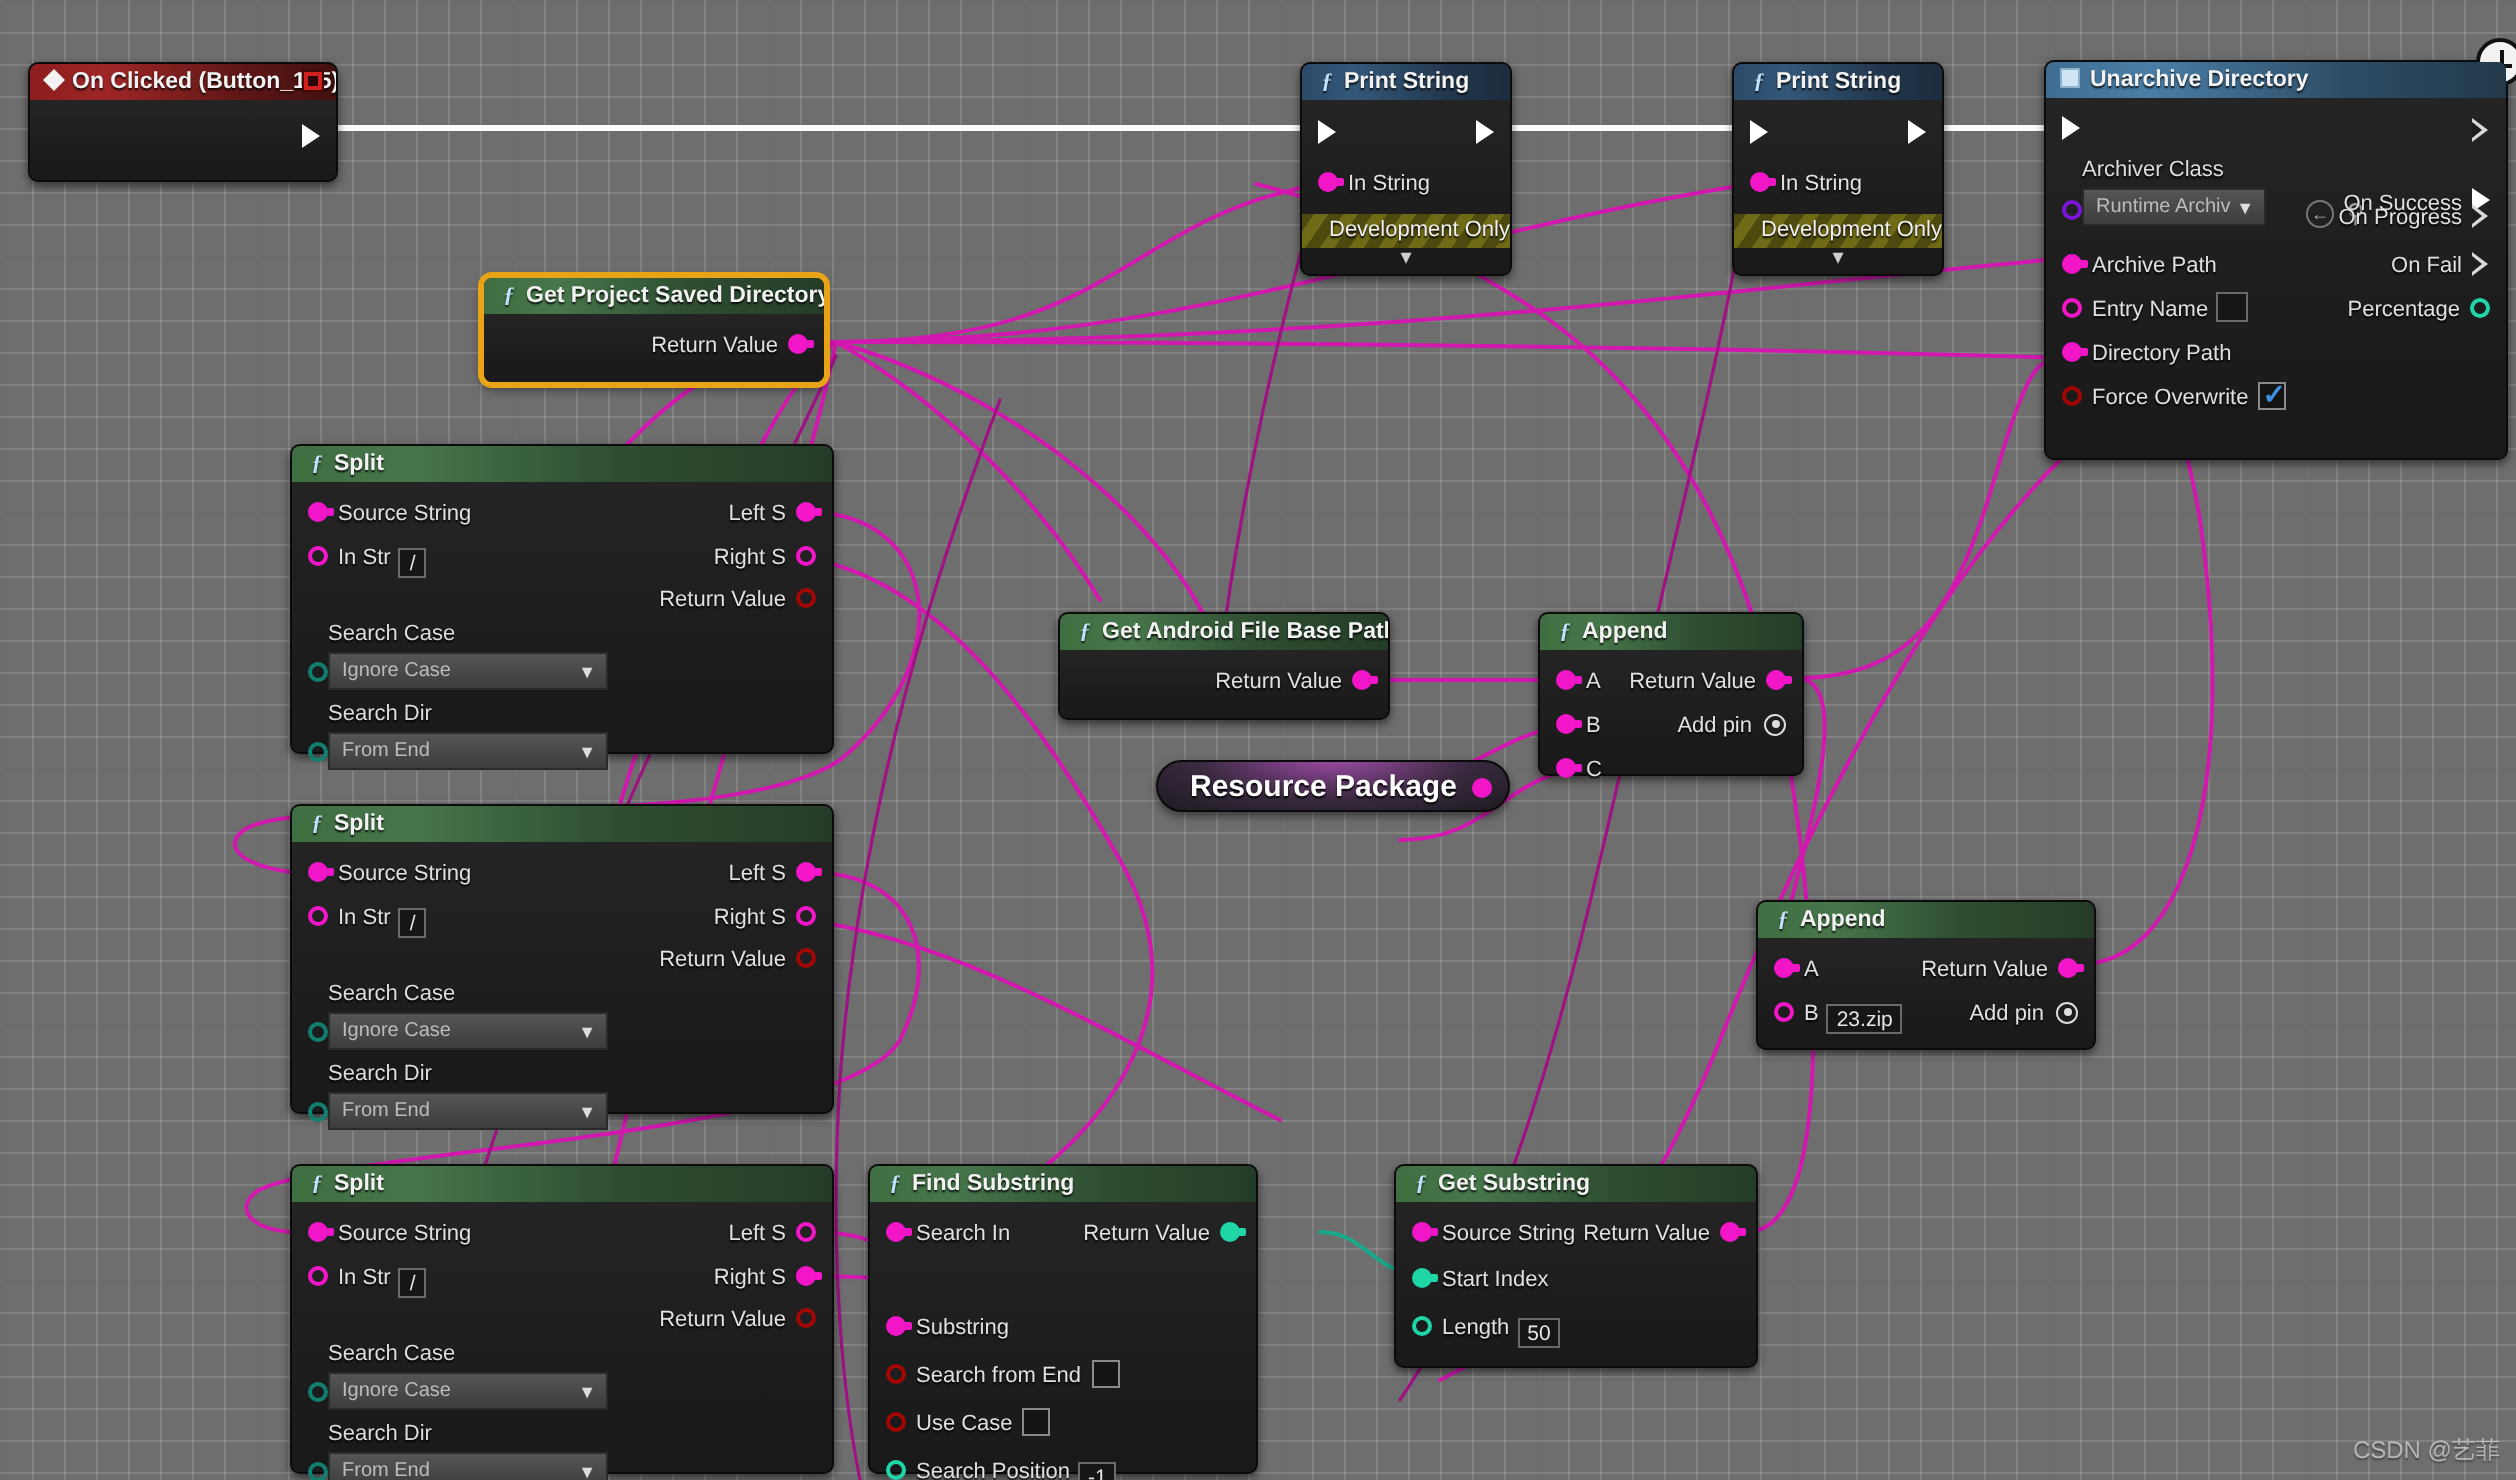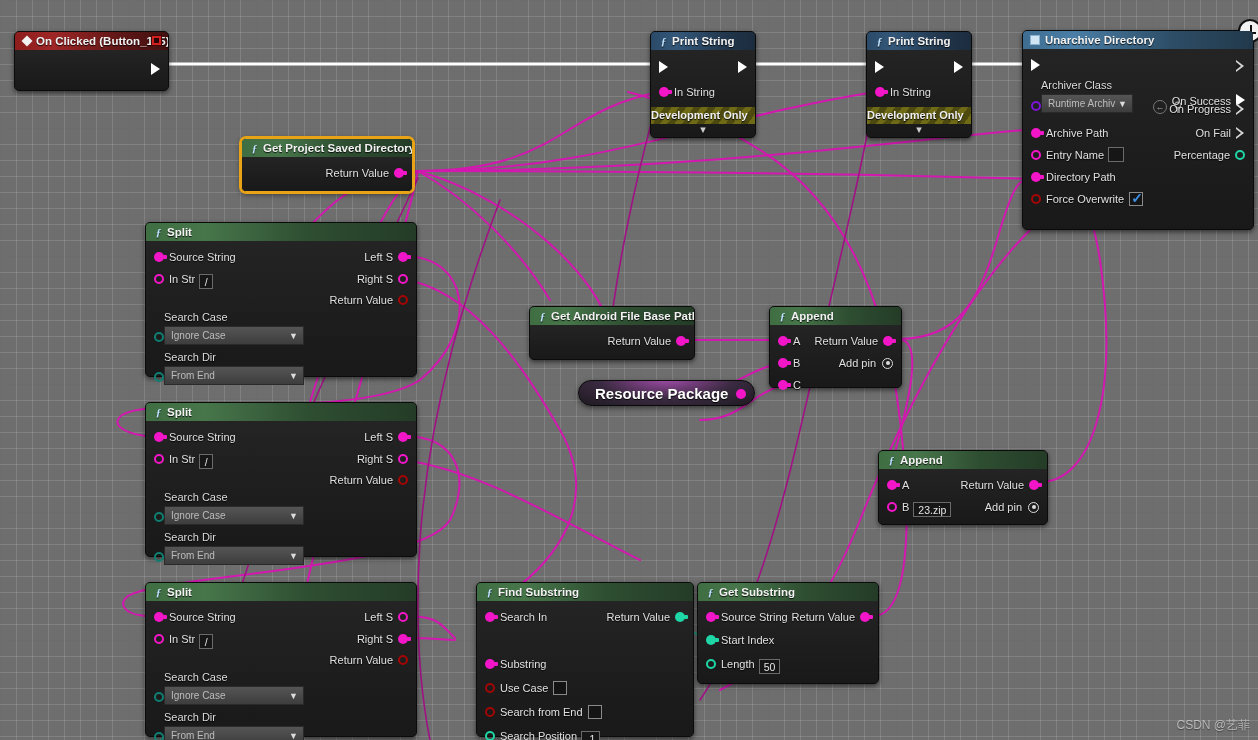--- a/index.html
+++ b/index.html
@@ -150,21 +150,21 @@
   .combo .chev {
     position:absolute; right:5px; top:0; color:#dcdcdc; font-size:9px;
   }
   .stacklabel { font-size:11px; color:#dcdcdc; margin-left:18px; display:block; line-height:15px; text-shadow:0 1px 1px #000;}
   .fieldrow { position:relative; height:40px; }
   .fieldrow .pinabs { position:absolute; left:8px; top:21px; }
 
   
   .devonly {
     margin: 4px 0 0 0; height: 17px; line-height:17px;
-    font-size: 11px; font-weight:bold; color:#f0f0f0; text-align:left;
+    font-size: 11px; font-weight:normal; color:#f0f0f0; text-align:right;
     text-shadow: 0 1px 1px #000;
     background-color:#6f6a16;
     background-image: repeating-linear-gradient(-55deg, rgba(255,255,255,0.0) 0 6px, rgba(0,0,0,0.30) 6px 12px);
   }
   .collapse { text-align:center; height:13px; line-height:10px; color:#cfcfcf; font-size:11px; }
 
   
   .varnode {
     position:absolute; height:26px; line-height:26px;
     border-radius:13px; padding:0 26px 0 16px;
@@ -482,37 +482,37 @@
         <span class="in"><span class="pin str nub"></span><span class="lbl">A</span></span>
         <span class="out"><span class="lbl">Return Value</span><span class="pin r str nub"></span></span>
       </div>
       <div class="row">
         <span class="in"><span class="pin str hollow nub"></span><span class="lbl">B</span><span class="txtfield">23.zip</span></span>
         <span class="out"><span class="lbl">Add pin</span><span style="display:inline-block;width:11px;height:11px;border-radius:50%;border:1.5px solid #ddd;margin-left:6px;vertical-align:-2px;"><i style="display:block;width:4px;height:4px;background:#ddd;border-radius:50%;margin:2px auto;"></i></span></span>
       </div>
     </div>
   </div>
 
-  <div class="node" style="left:476px; top:582px; width:218px;">
+  <div class="node" style="left:434px; top:582px; width:195px;">
     <div class="hdr fn">
       <span class="ficon">ƒ</span><span>Find Substring</span>
     </div>
     <div class="body" style="height:135px;">
       <div class="row">
         <span class="in"><span class="pin str nub"></span><span class="lbl">Search In</span></span>
         <span class="out"><span class="lbl">Return Value</span><span class="pin r int nub"></span></span>
       </div>
       <div class="row" style="height:24px;line-height:24px;margin-top:24px;">
         <span class="in"><span class="pin str nub"></span><span class="lbl">Substring</span></span>
       </div>
       <div class="row" style="height:24px;line-height:24px;">
+        <span class="in"><span class="pin bool hollow nub"></span><span class="lbl">Search from End</span><span class="chk"></span></span>
+      </div>
+      <div class="row" style="height:24px;line-height:24px;">
         <span class="in"><span class="pin bool hollow nub"></span><span class="lbl">Use Case</span><span class="chk"></span></span>
-      </div>
-      <div class="row" style="height:24px;line-height:24px;">
-        <span class="in"><span class="pin bool hollow nub"></span><span class="lbl">Search from End</span><span class="chk"></span></span>
       </div>
       <div class="row" style="height:24px;line-height:24px;">
         <span class="in"><span class="pin int hollow nub"></span><span class="lbl">Search Position</span><span class="txtfield">-1</span></span>
       </div>
     </div>
   </div>
 
   <div class="node" style="left:697px; top:582px; width:182px;">
     <div class="hdr fn">
       <span class="ficon">ƒ</span><span>Get Substring</span>

